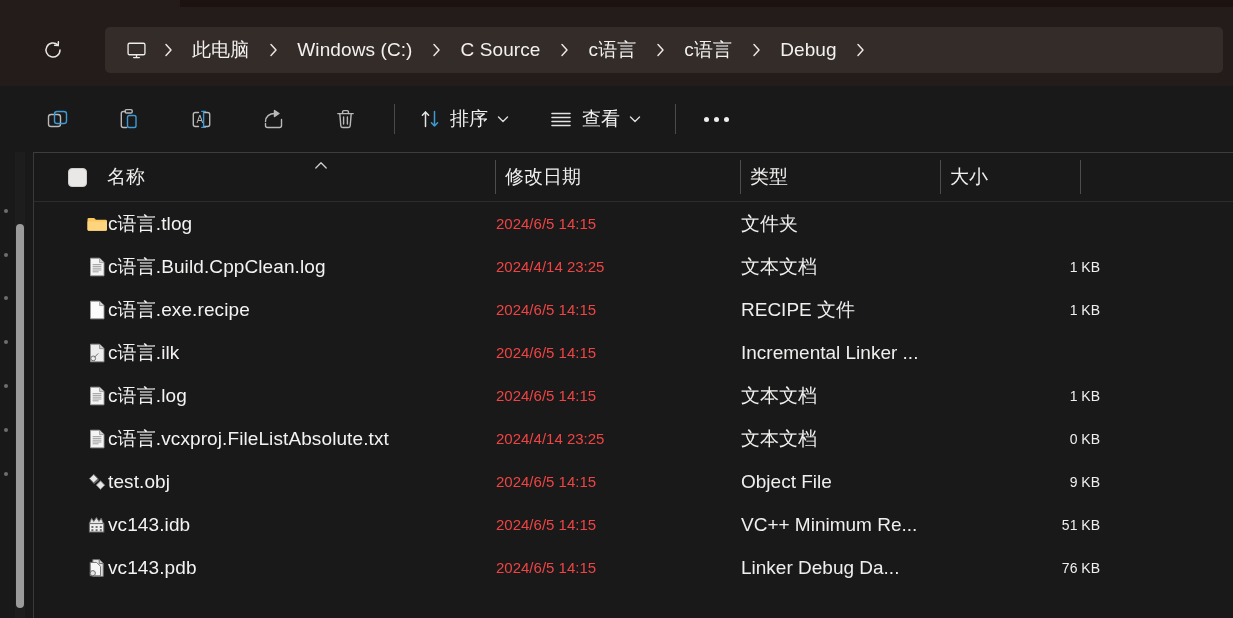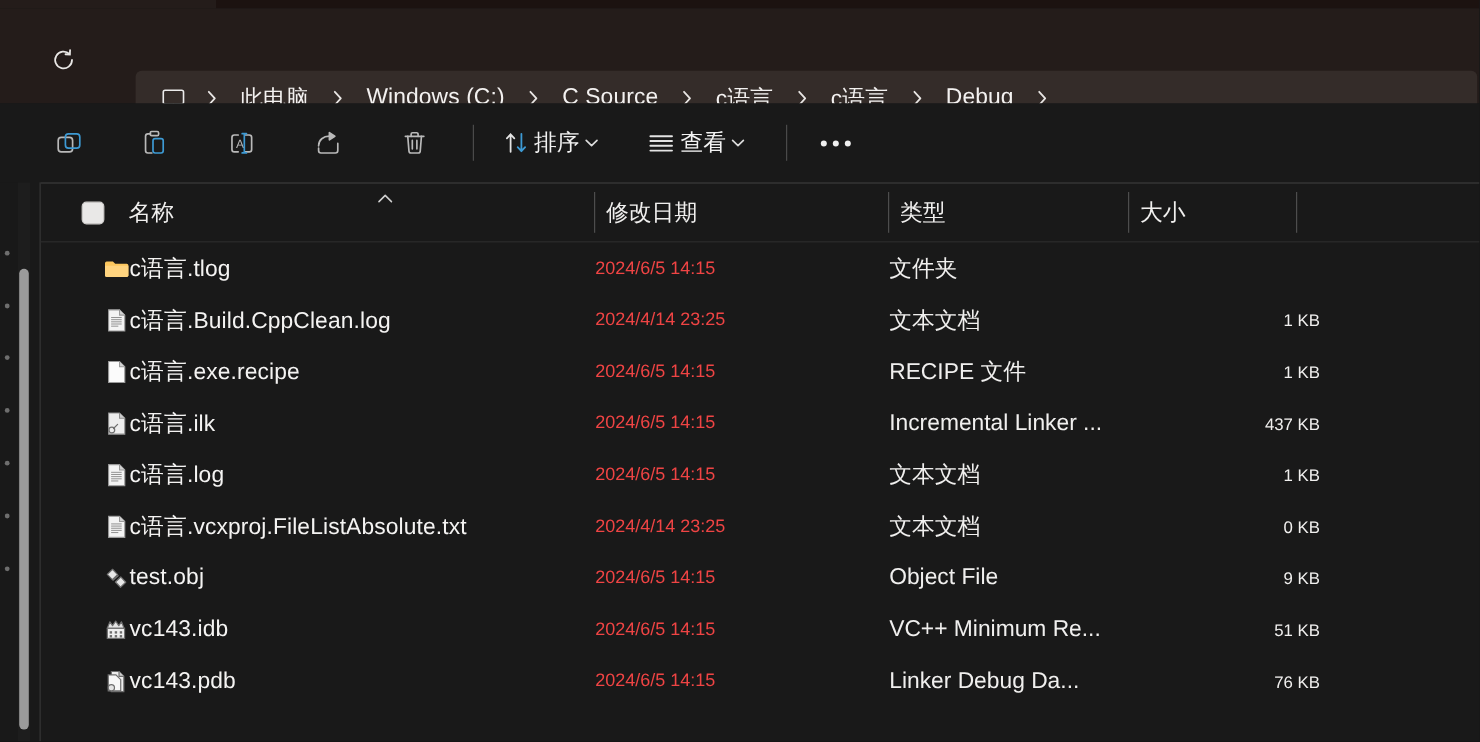--- a/index.html
+++ b/index.html
@@ -49,29 +49,28 @@
     position: absolute;
     left: 31px; top: 22px;
     width: 44px; height: 42px;
     border-radius: 5px;
     display: flex; align-items: center; justify-content: center;
     cursor: default;
   }
 
   .addressbar {
     position: absolute;
-    left: 113px; top: 20px;
+    left: 105px; top: 20px;
     width: 1118px; height: 46px;
     background: #342c29;
     border-radius: 5px;
     display: flex;
     align-items: center;
     padding-left: 14px;
     overflow: hidden;
-    margin-top: 32px;
   }
 
   .crumb-icon {
     width: 34px; height: 34px;
     display: flex; align-items: center; justify-content: center;
     flex: 0 0 auto;
     border-radius: 4px;
   }
 
   .crumb {
@@ -119,21 +118,21 @@
     margin: 0 14px 0 4px;
   }
 
   .tb-text-btn {
     height: 44px;
     display: flex; align-items: center;
     border-radius: 5px;
     padding: 0 10px;
     flex: 0 0 auto;
     margin-right: 20px;
-    gap: 4px;
+    gap: 9px;
   }
   .tb-text-btn .lbl {
     font-size: 19px;
     color: #f2f2f2;
     white-space: nowrap;
   }
   .tb-text-btn .chev { color: #dcdcdc; display: flex; align-items: center; }
 
   .tb-more {
     width: 52px; height: 44px;
@@ -582,21 +581,20 @@
               <path d="M4.5 2.2h9.1l4.4 4.4v13.2H4.5z" fill="#ededed" stroke="#8f8f8f" stroke-width="0.9"></path>
               <path d="M13.6 2.2v4.4h4.4" fill="#cfcfcf" stroke="#8f8f8f" stroke-width="0.9"></path>
               <circle cx="7.2" cy="16.4" r="2.4" fill="none" stroke="#707070" stroke-width="1"></circle>
               <path d="M8.6 15.1l3.4-3.4" stroke="#707070" stroke-width="1" stroke-linecap="round"></path>
             </svg>
           </span>
           <span class="name-text">c语言.ilk</span>
         </div>
         <div class="cell-date">2024/6/5 14:15</div>
         <div class="cell-type">Incremental Linker ...</div>
-        <div class="cell-size">437 KB</div>
       </div>
 
       <div class="row">
         <div class="cell-name">
           <span class="file-icon">
             <svg width="22" height="22" viewBox="0 0 22 22">
               <path d="M4.5 2.2h9.1l4.4 4.4v13.2H4.5z" fill="#f4f4f4" stroke="#9a9a9a" stroke-width="0.9"></path>
               <path d="M13.6 2.2v4.4h4.4" fill="#d4d4d4" stroke="#9a9a9a" stroke-width="0.9"></path>
               <path d="M6.6 8.6h8.8M6.6 10.4h8.8M6.6 12.2h8.8M6.6 14h8.8M6.6 15.8h6" stroke="#8d8d8d" stroke-width="0.8"></path>
             </svg>

